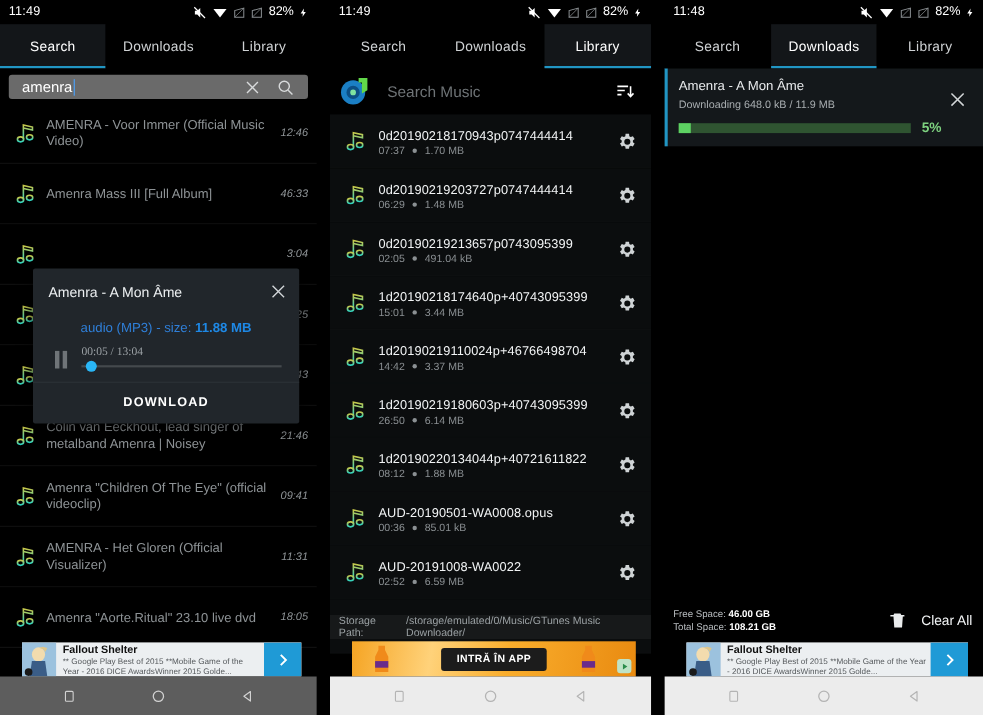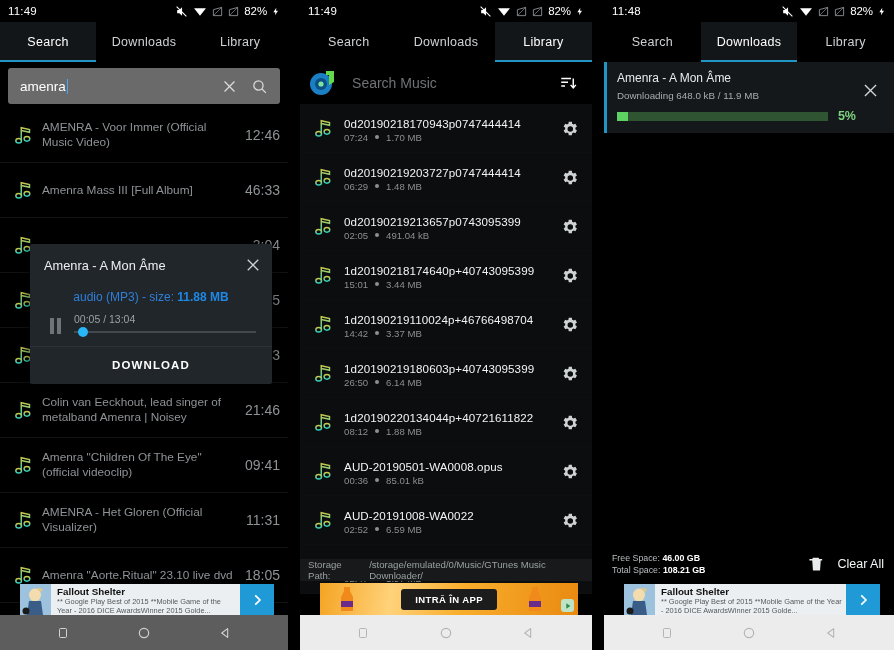--- a/index.html
+++ b/index.html
@@ -36,42 +36,42 @@
     position: relative; background: #000;
   }
   .tab.active { background: #131619; color: #ffffff; }
   .tab.active::after {
     content: ""; position: absolute; left: 0; right: 0; bottom: 0;
     height: 2.5px; background: #2196c4;
   }
 
   
   .searchbar {
-    margin: 6px 8px 4px 8px; height: 36px; border-radius: 3px;
+    margin: 6px 8px 4px 8px; height: 22px; border-radius: 3px;
     background: #6a6a6a; display: flex; align-items: center;
     padding: 0 6px 0 12px;
   }
   .searchbar .q {
     flex: 1; font-size: 13.5px; color: #ffffff; display: flex; align-items: center;
   }
   .caret { display:inline-block; width:1.5px; height:15px; background:#4aa3ff; margin-left:1px; }
   .sb-btn { width: 30px; height: 30px; display:flex; align-items:center; justify-content:center; }
 
   .rowlist { position: relative; }
   .srow {
     display: flex; align-items: center; min-height: 55px;
     border-bottom: 1px solid #121212; padding: 6px 8px 6px 6px;
     background: #000;
   }
   .srow .mnote { flex: 0 0 36px; display: flex; align-items: center; justify-content: center; }
   .srow .title {
     flex: 1; font-size: 11.8px; color: #8e9396; line-height: 15px;
     padding-right: 8px;
   }
-  .srow .dur { flex: 0 0 auto; font-size: 14px; color: #8e9396; }
+  .srow .dur { flex: 0 0 auto; font-size: 10px; color: #8e9396; font-style: italic; }
 
   
   .dialog {
     position: absolute; left: 30px; top: 244px; width: 242px;
     background: #21262b; border-radius: 2px; z-index: 30;
     box-shadow: 0 3px 14px rgba(0,0,0,.7);
   }
   .dlg-head {
     display: flex; align-items: flex-start; padding: 12px 10px 2px 14px;
   }
@@ -79,21 +79,21 @@
   .dlg-meta {
     text-align: center; font-size: 12px; color: #2f7fd8; padding: 10px 6px 4px 6px;
   }
   .dlg-meta b { color: #1e88e5; font-weight: bold; }
   .dlg-player { display: flex; align-items: center; padding: 4px 14px 12px 12px; }
   .pause {
     flex: 0 0 26px; display: flex; gap: 3px; align-items: center; justify-content: center;
     padding-top: 6px;
   }
   .pause i { display: block; width: 4px; height: 16px; background: #6f7478; }
-  .ptrack { flex: 1; padding-left: 6px; }
+  .ptrack { flex: 1; padding-left: 6px; font-family: Liberation Serif, serif; }
   .ptime { font-size: 10.5px; color: #9aa0a4; margin-bottom: 6px; }
   .pbar { position: relative; height: 2px; background: #44494d; margin-right: 2px; }
   .pbar .knob {
     position: absolute; left: 2px; top: -4px; width: 10px; height: 10px;
     border-radius: 50%; background: #29b6f6;
   }
   .dlg-btn {
     border-top: 1px solid #2c3237; text-align: center;
     padding: 12px 0 13px 0; font-size: 11.5px; color: #ffffff;
     letter-spacing: 1.1px; font-weight: bold;
@@ -535,21 +535,21 @@
                   <stop offset="1" stop-color="#2fd3c0"></stop>
                 </linearGradient>
               </defs>
               <path fill="none" stroke="url(#g11)" stroke-width="1.6" d="M9 18V4l9 2v3L9 7"></path>
               <ellipse cx="6.2" cy="18.2" rx="3.1" ry="2.5" fill="none" stroke="url(#g11)" stroke-width="1.6"></ellipse>
               <ellipse cx="15.2" cy="16.2" rx="3.1" ry="2.5" fill="none" stroke="url(#g11)" stroke-width="1.6"></ellipse>
               <path fill="none" stroke="url(#g11)" stroke-width="1.6" d="M18 16V6"></path>
             </svg>
           </span>
           <span class="txt"><span class="ltitle">0d20190218170943p0747444414</span><span class="lsub">
-              <span>07:24</span>
+              <span>07:37</span>
               <span class="dot"></span>
               <span>1.70 MB</span>
             </span></span>
           <span class="gear">
             <svg width="19" height="19" viewBox="0 0 24 24">
               <path fill="#cfd3d5" d="M19.4 13a7.6 7.6 0 000-2l2-1.6-2-3.4-2.4 1a7.5 7.5 0 00-1.7-1L15 3.4h-4l-.3 2.6a7.5 7.5 0 00-1.7 1l-2.4-1-2 3.4L6.6 11a7.6 7.6 0 000 2l-2 1.6 2 3.4 2.4-1c.5.4 1.1.8 1.7 1l.3 2.6h4l.3-2.6c.6-.2 1.2-.6 1.7-1l2.4 1 2-3.4-2-1.6zM13 16a3.5 3.5 0 110-7 3.5 3.5 0 010 7z"></path>
             </svg>
           </span>
         </div>
         <div class="lrow">

